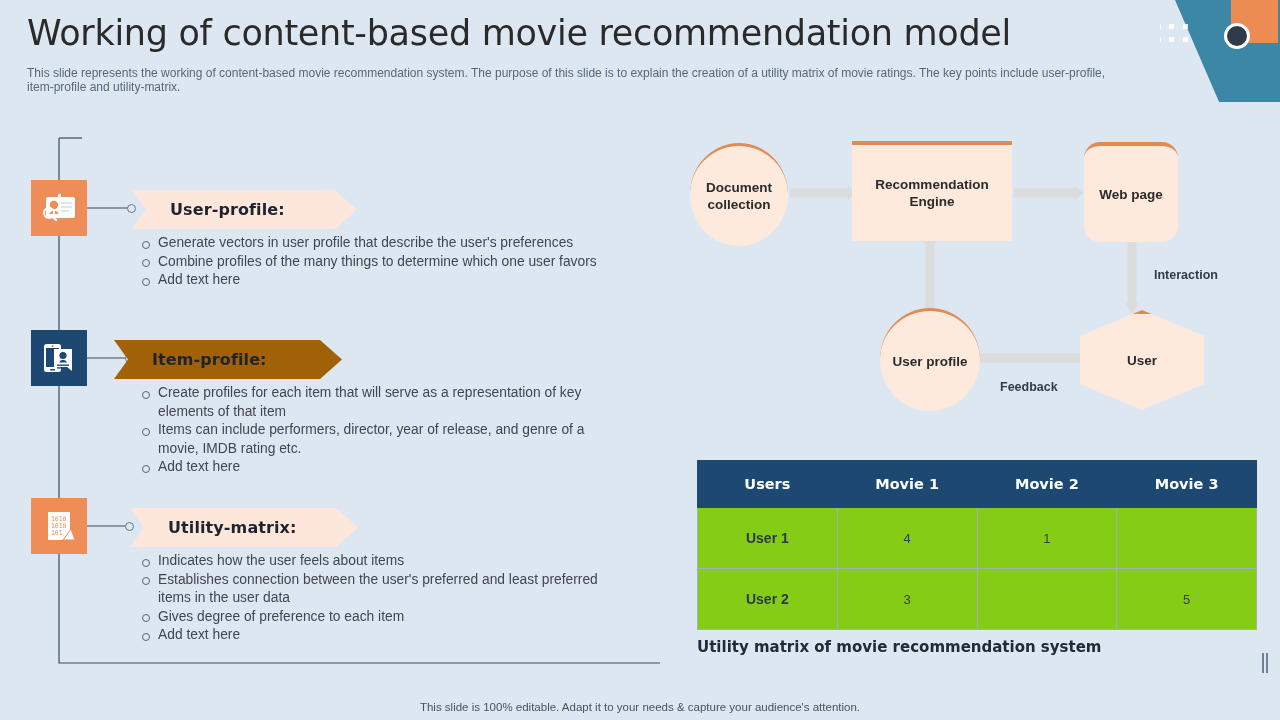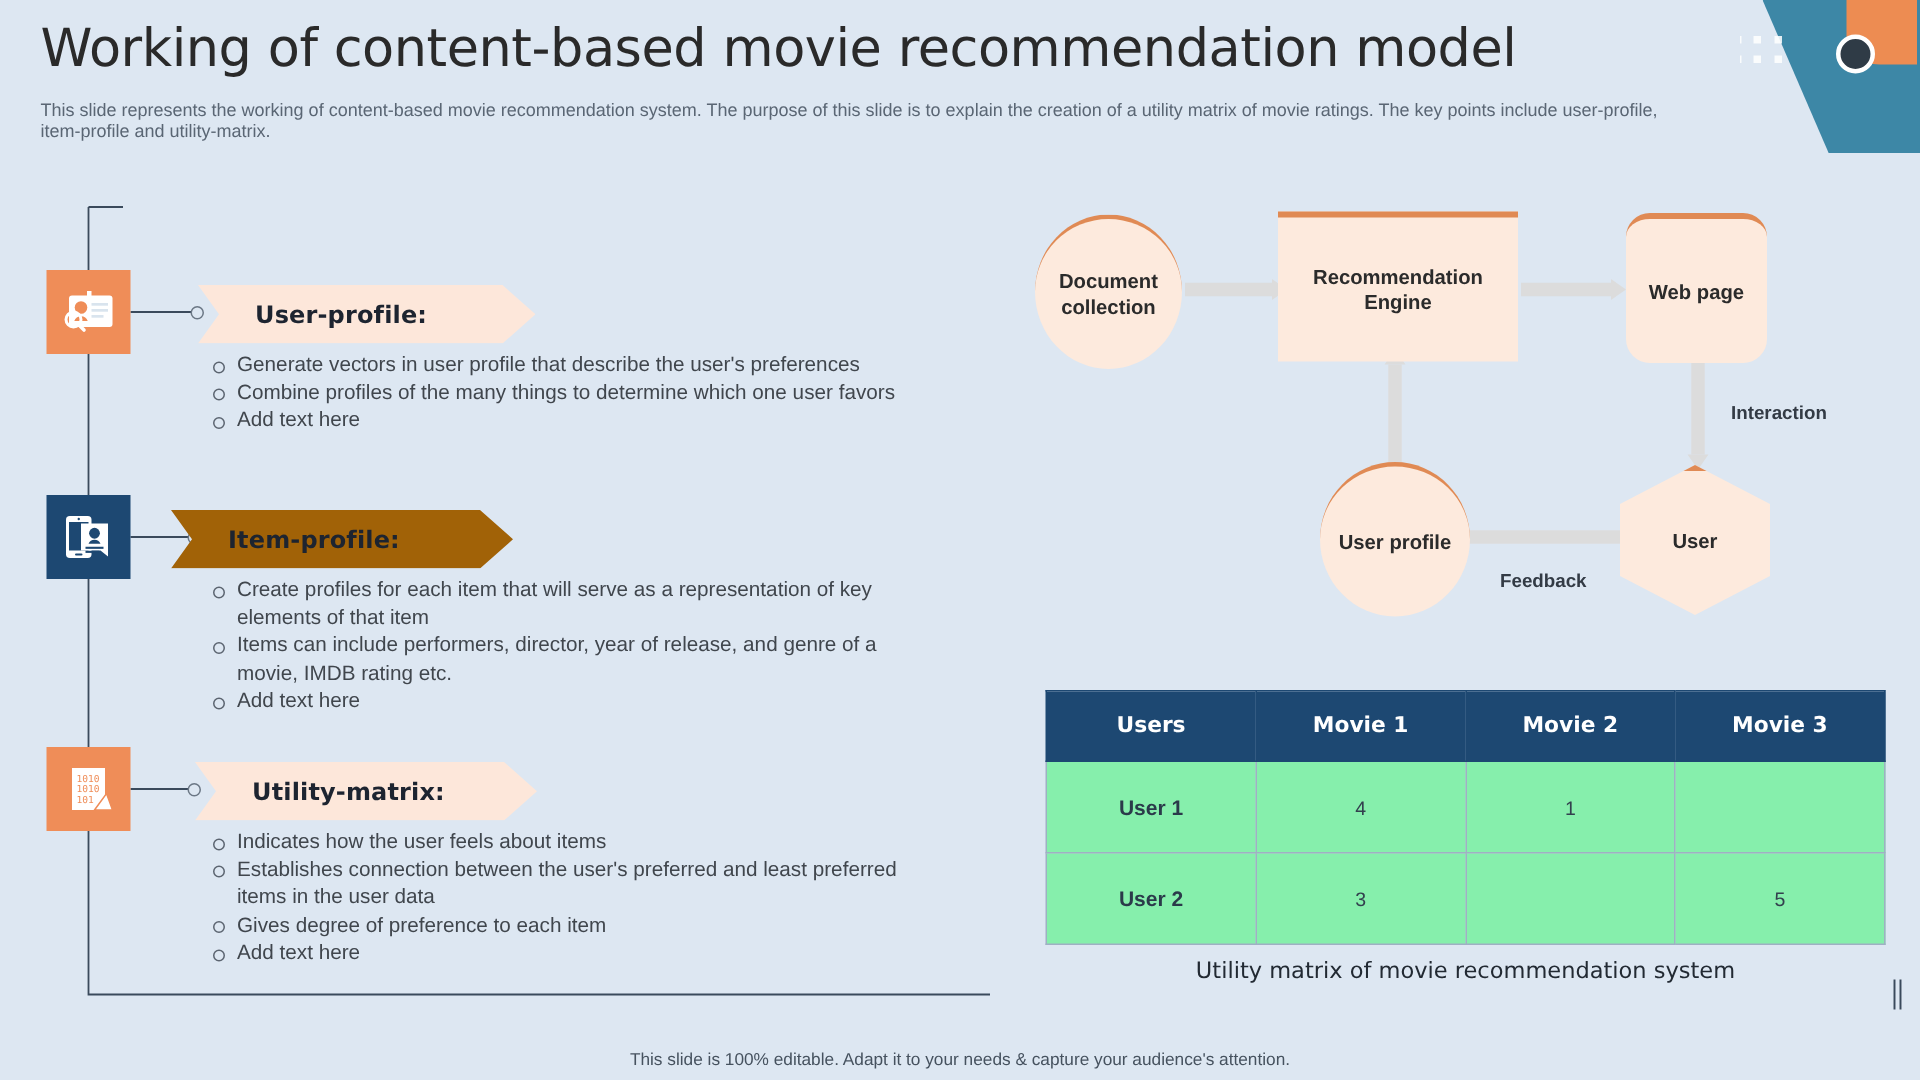--- a/index.html
+++ b/index.html
@@ -111,29 +111,29 @@
     position:absolute;left:697px;top:460px;width:560px;
     border-collapse:collapse;table-layout:fixed;
   }
   .tbl th{
     background:#1d4872;color:#ffffff;
     font-family:"DejaVu Sans",sans-serif;
     font-size:14.5px;font-weight:700;height:44px;
     border:1px solid #1d4872;
   }
   .tbl td{
-    background:#86efac;color:#33404e;
+    background:#84cc16;color:#33404e;
     height:58px;text-align:center;border:1px solid #9fb0c3;
     font-size:13px;
   }
   .tbl td.rowhead{font-weight:700;font-size:14px;color:#2b3a4a;}
   .tbl-caption{
-    position:absolute;left:697px;top:638px;width:560px;text-align:center;
-    font-family:"DejaVu Sans",sans-serif;
-    font-size:15px;font-weight:400;color:#222a33;
+    position:absolute;left:697px;top:638px;width:560px;text-align:left;
+    font-family:"DejaVu Sans",sans-serif;
+    font-size:15px;font-weight:700;color:#222a33;
   }
 
   .footer{
     position:absolute;left:0;top:701px;width:1280px;text-align:center;
     font-size:11.5px;color:#46525f;
   }
 </style>
 </head>
 <body>
 
@@ -262,21 +262,21 @@
     </div>
 
     <div class="node rect" style="left:180px;top:16px;width:160px;height:96px;">
       <span>Recommendation Engine</span>
     </div>
 
     <div class="node roundrect" style="left:412px;top:17px;width:94px;height:96px;">
       <span>Web page</span>
     </div>
 
-    <div class="node hex" style="left:408px;top:185px;width:100px;height:100px;">
+    <div class="node hex" style="left:408px;top:185px;width:124px;height:100px;">
       <span>User</span>
     </div>
 
     <div class="node ellipse" style="left:208px;top:183px;width:100px;height:100px;">
       <span>User profile</span>
     </div>
 
     <div class="flow-label" style="left:482px;top:143px;">Interaction</div>
     <div class="flow-label" style="left:328px;top:255px;">Feedback</div>
   </div>

